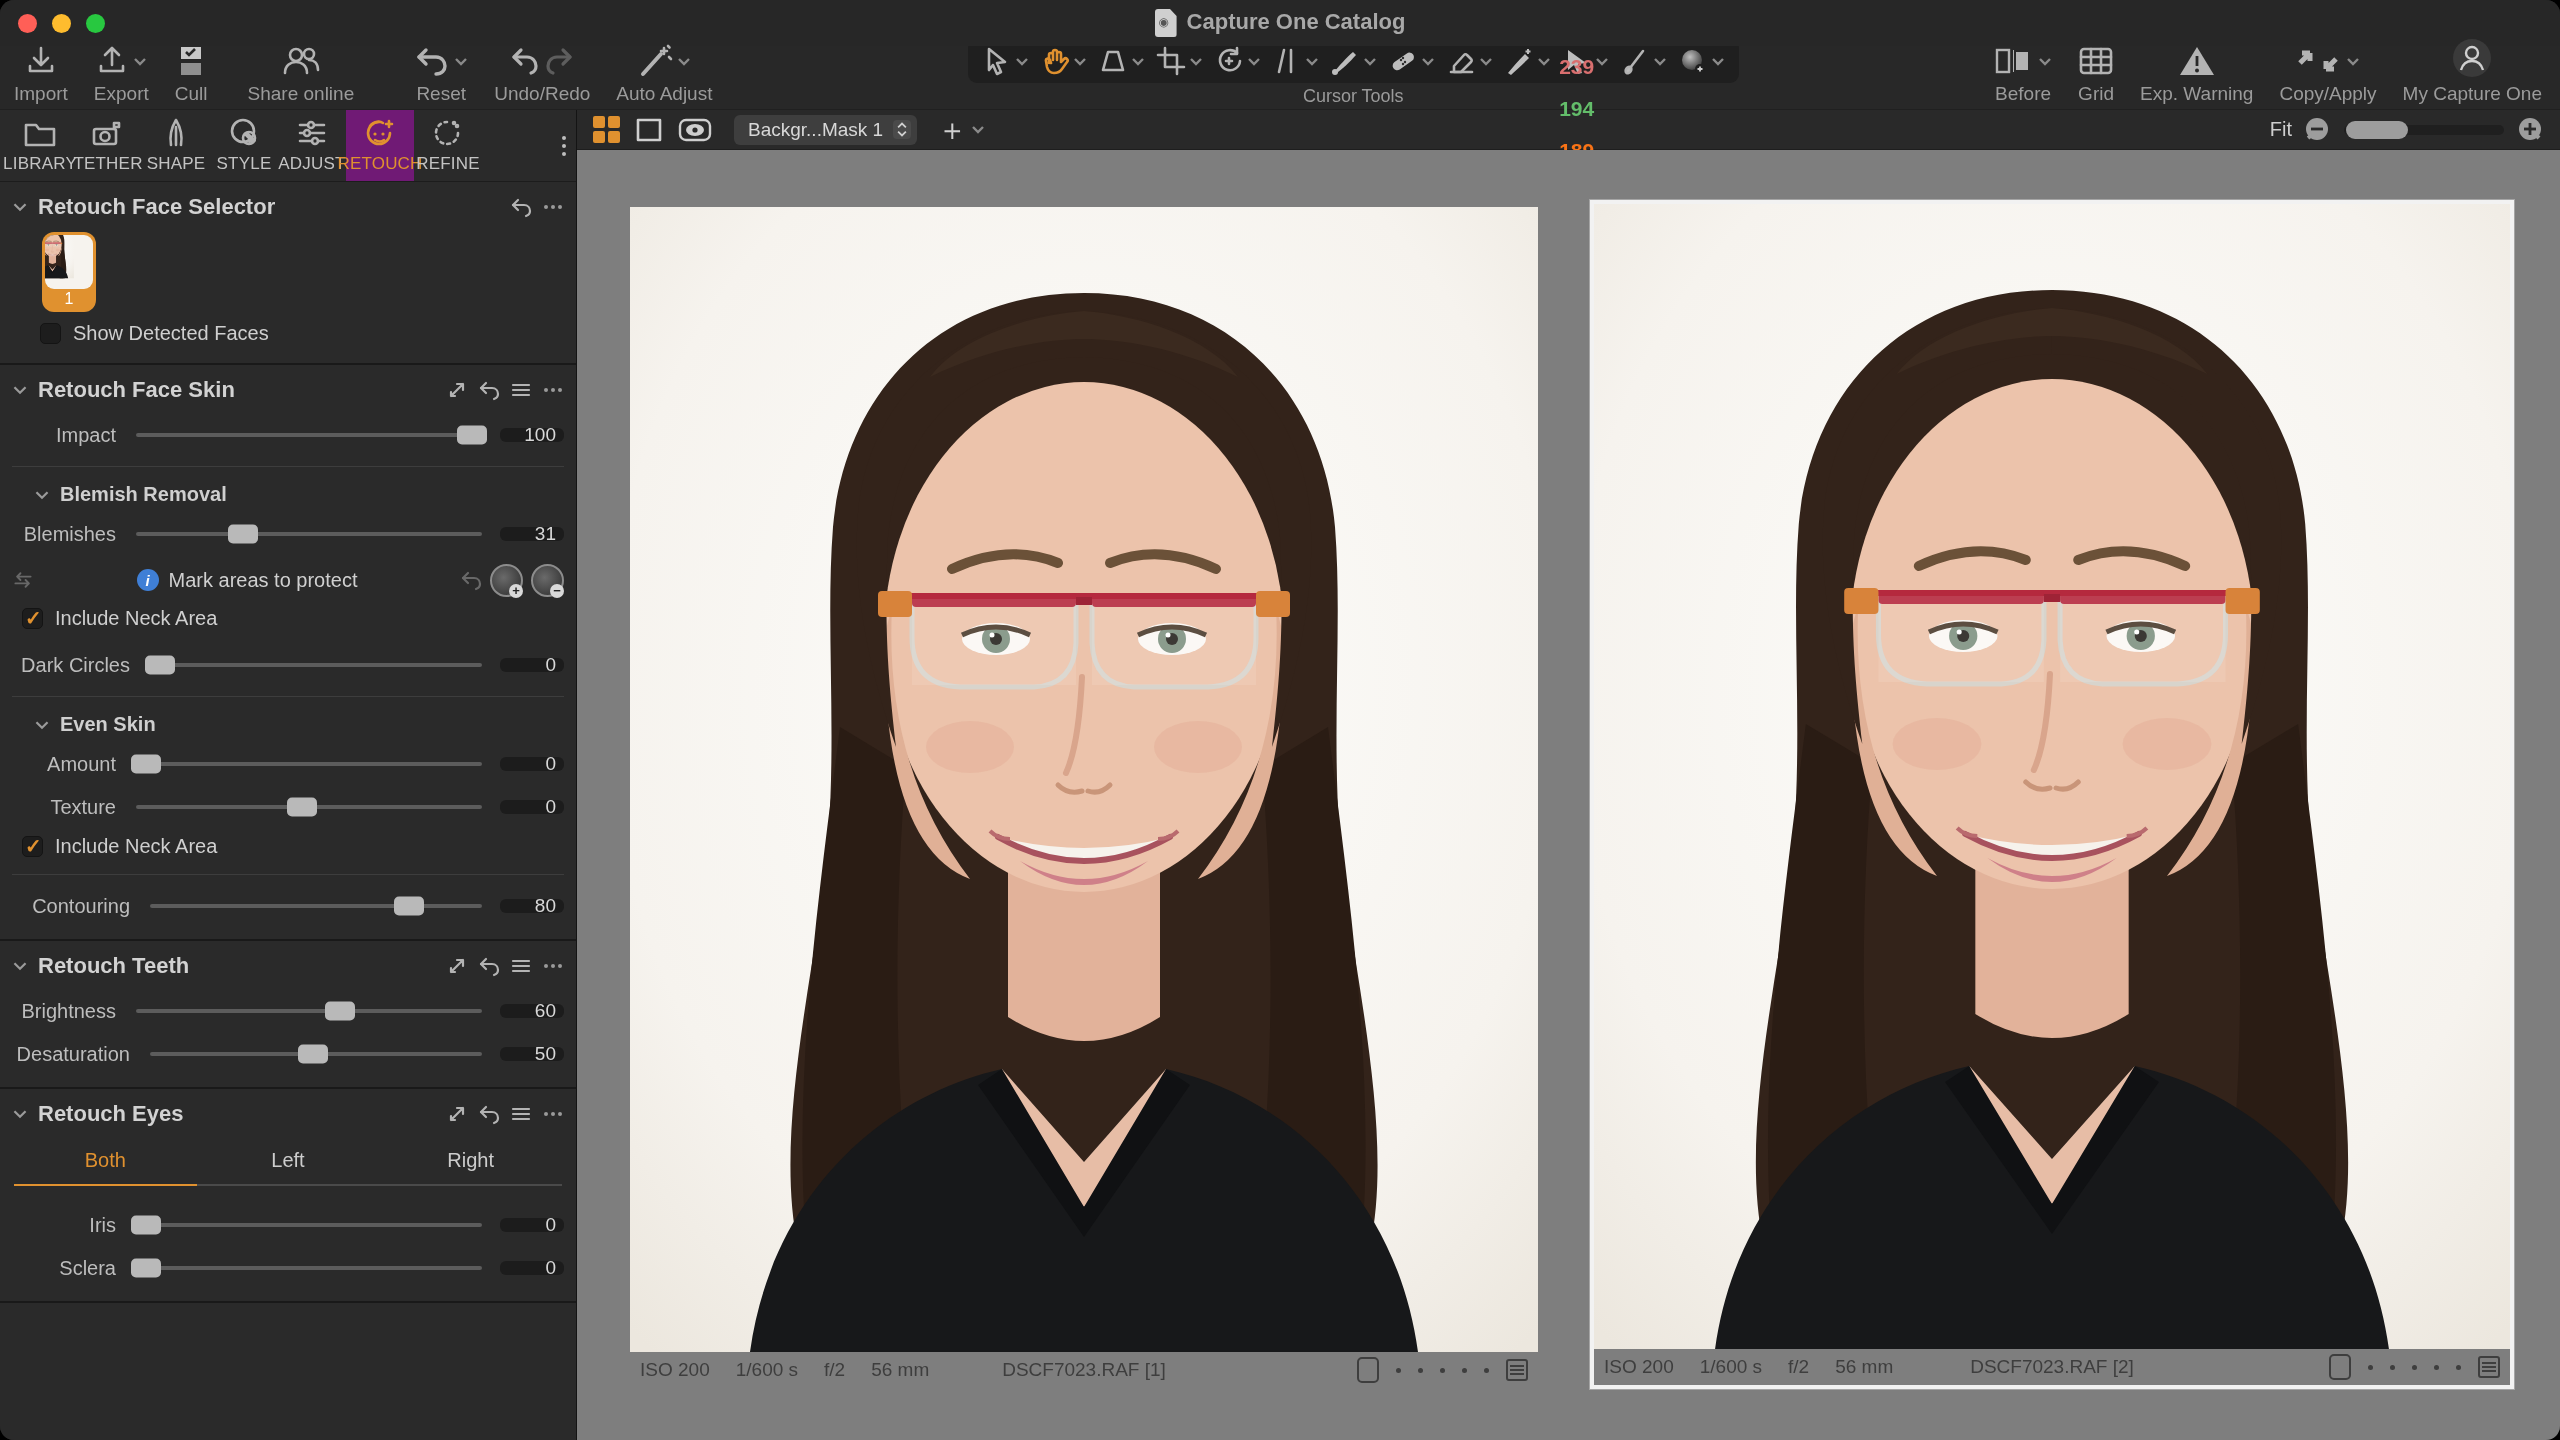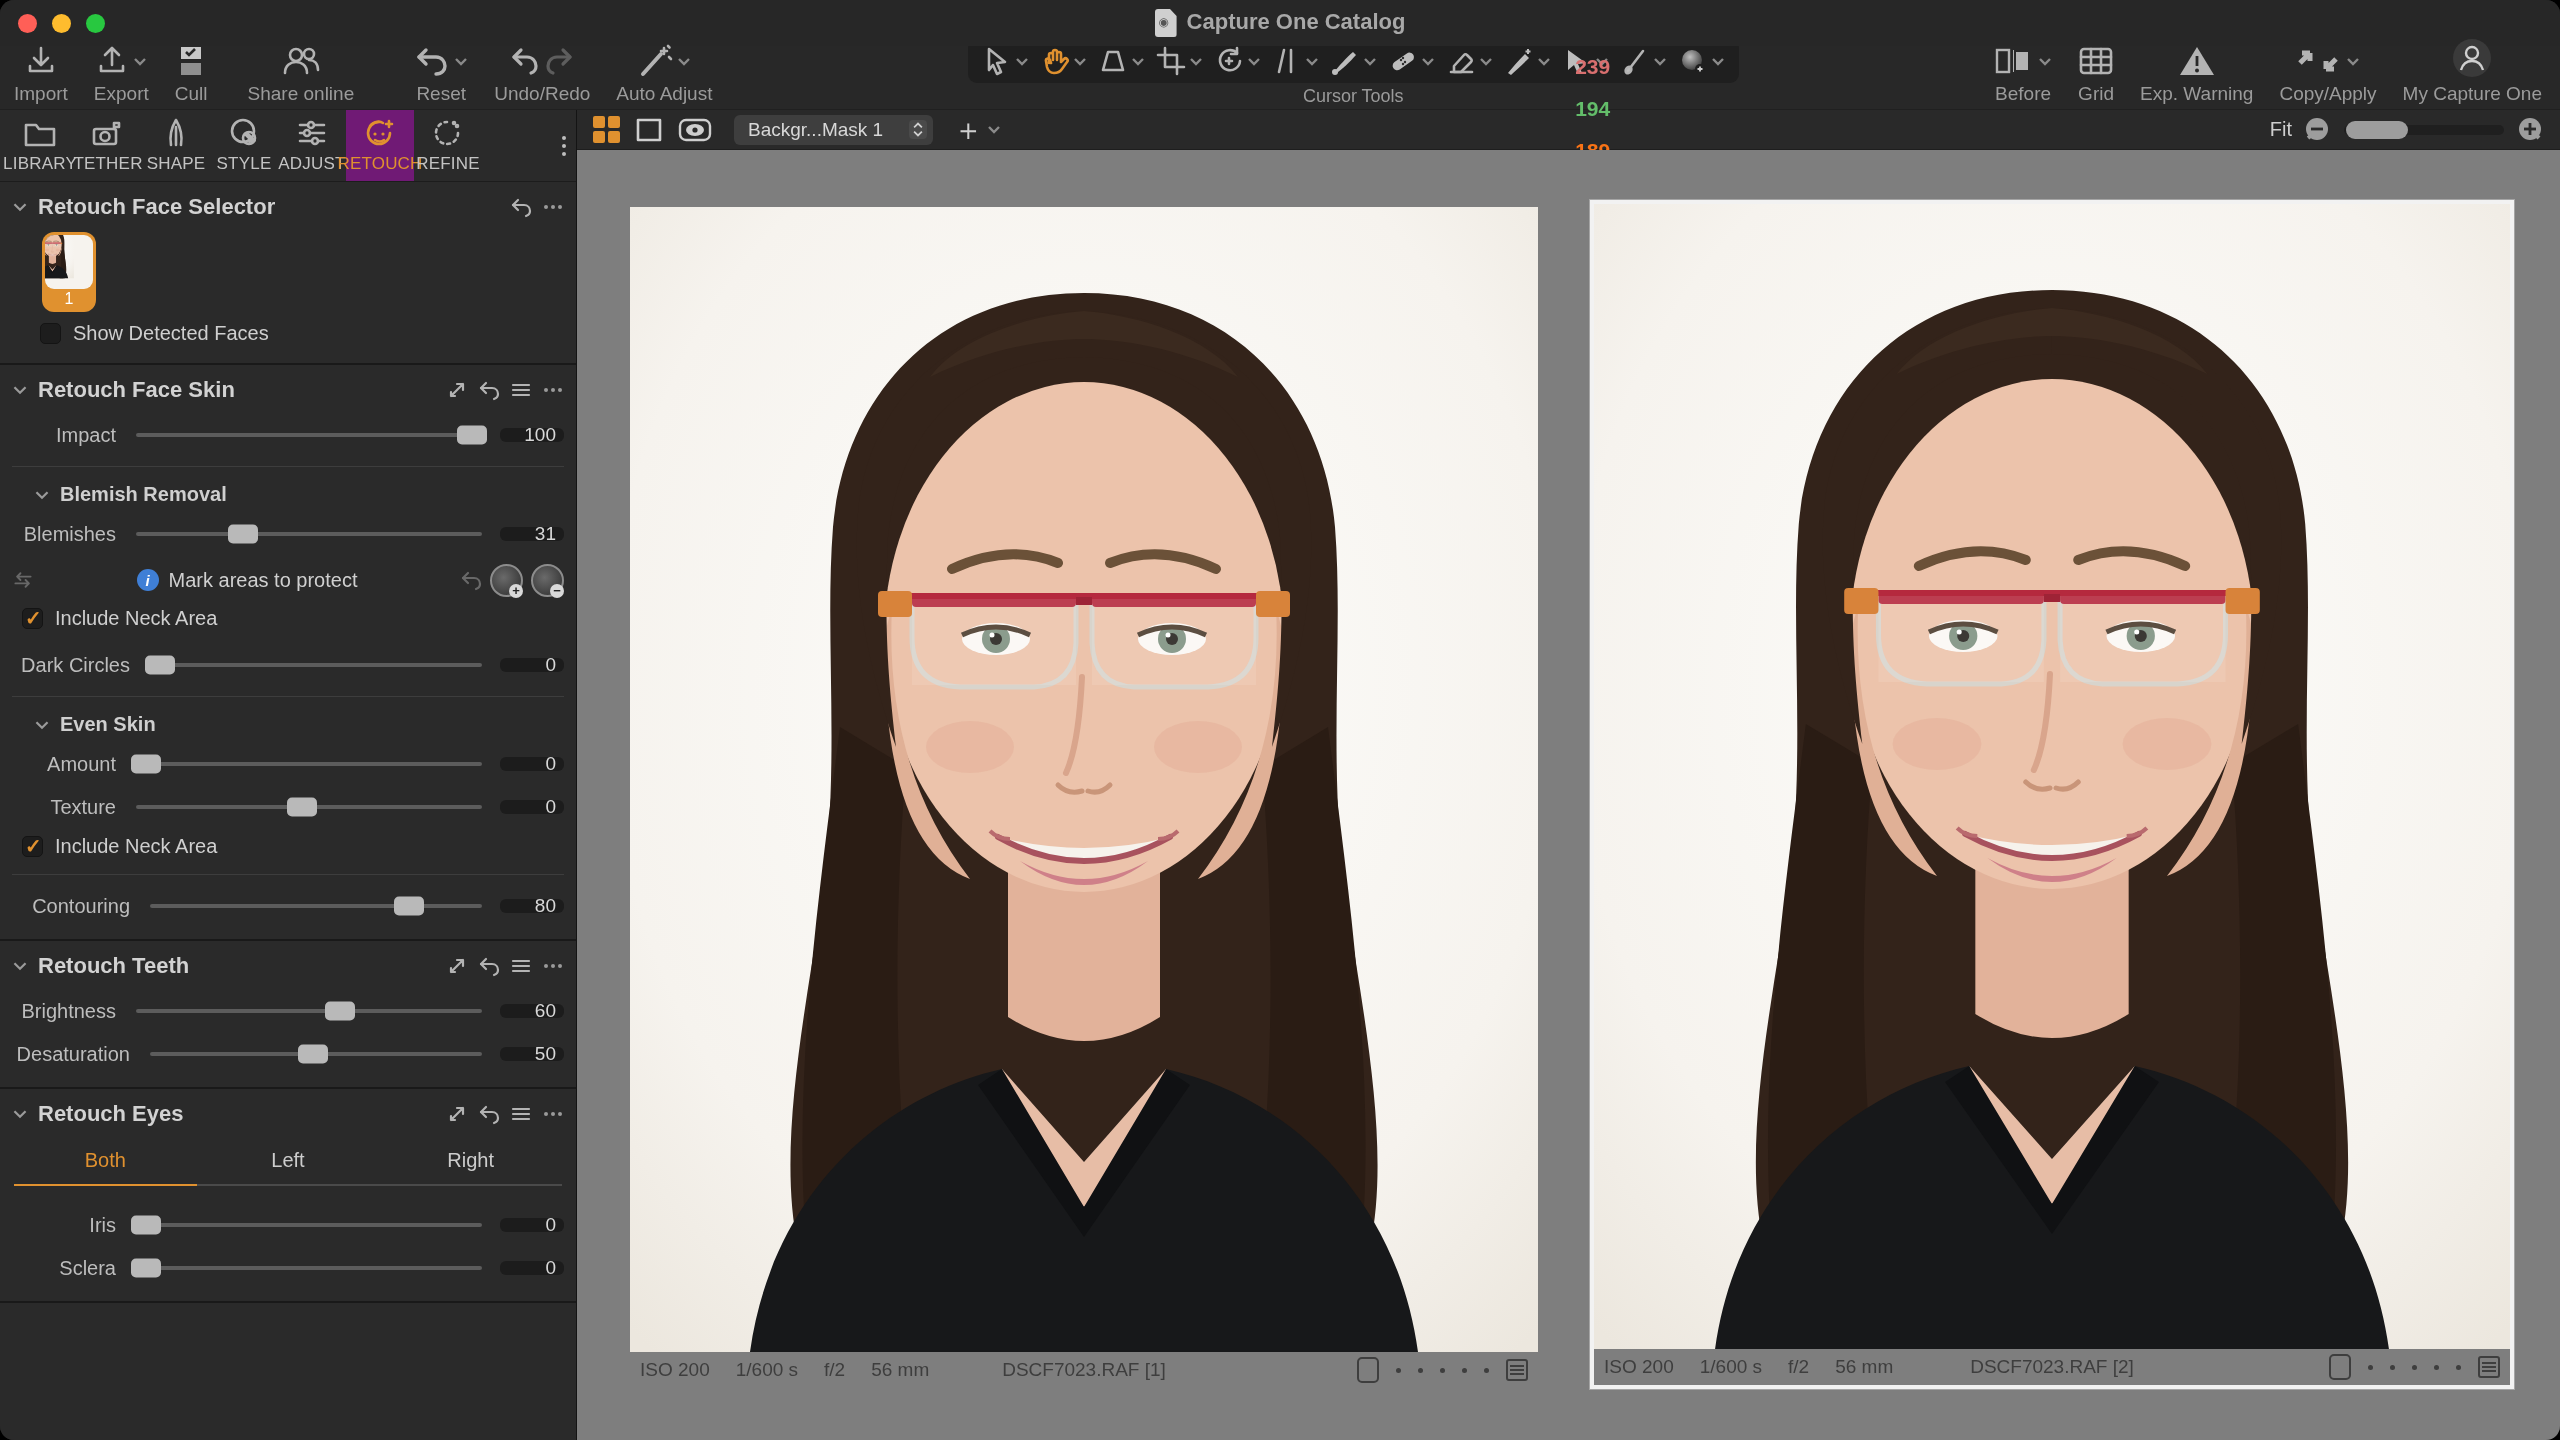--- a/index.html
+++ b/index.html
@@ -36,21 +36,21 @@
   .ct svg.tool{width:30px;height:30px;}
   .ct-caption{font-size:18px;color:#9a9a9a;}
   
   .main{flex:1;display:flex;min-height:0;}
   .sidebar{width:577px;background:var(--side);border-right:1px solid #141414;display:flex;flex-direction:column;overflow:hidden;}
   .viewercol{flex:1;display:flex;flex-direction:column;min-width:0;}
   .viewerbar{height:40px;background:#292929;border-bottom:1px solid #1e1e1e;display:flex;align-items:center;padding:0 16px;gap:14px;flex:0 0 auto;}
   .vb-icon{display:flex;align-items:center;justify-content:center;height:30px;}
   .grid2x2{display:grid;grid-template-columns:12px 12px;grid-template-rows:12px 12px;gap:3px;}
   .grid2x2 span{background:var(--accent);border-radius:2px;}
-  .mask-pill{background:#3e3e3e;border-radius:6px;height:30px;display:flex;align-items:center;padding:0 6px 0 14px;gap:26px;color:#d8d8d8;font-size:19px;margin-left:8px;}
+  .mask-pill{background:#3e3e3e;border-radius:6px;height:30px;display:flex;align-items:center;padding:0 6px 0 14px;gap:10px;color:#d8d8d8;font-size:19px;margin-left:8px;}
   .stepper{display:flex;flex-direction:column;justify-content:center;gap:1px;padding:2px 3px;background:#4a4a4a;border-radius:4px;}
   .stepper svg{width:12px;height:7px;}
   .plusbtn{color:#cfcfcf;font-size:30px;line-height:30px;display:flex;align-items:center;gap:4px;margin-left:6px;}
   .rgb{display:flex;gap:18px;font-size:21px;font-weight:700;margin-left:560px;flex-direction:column;}
   .vb-right{margin-left:auto;display:flex;align-items:center;gap:12px;}
   .fitlbl{color:#cfcfcf;font-size:20px;}
   .mag{width:28px;height:28px;}
   .zoomtrack{width:160px;height:10px;background:#1f1f1f;border-radius:5px;position:relative;}
   .zoomthumb{position:absolute;left:2px;top:-4px;width:62px;height:18px;background:#9d9d9d;border-radius:9px;}
   

